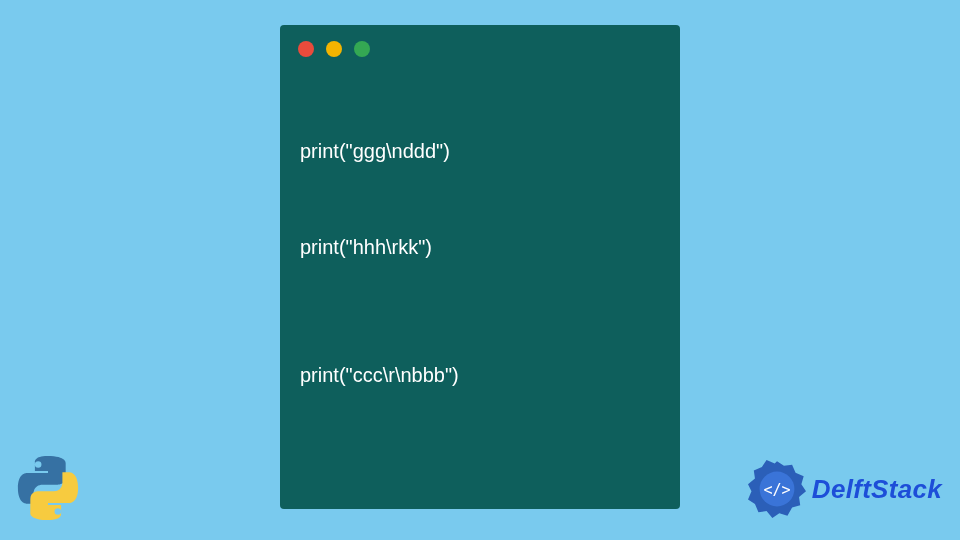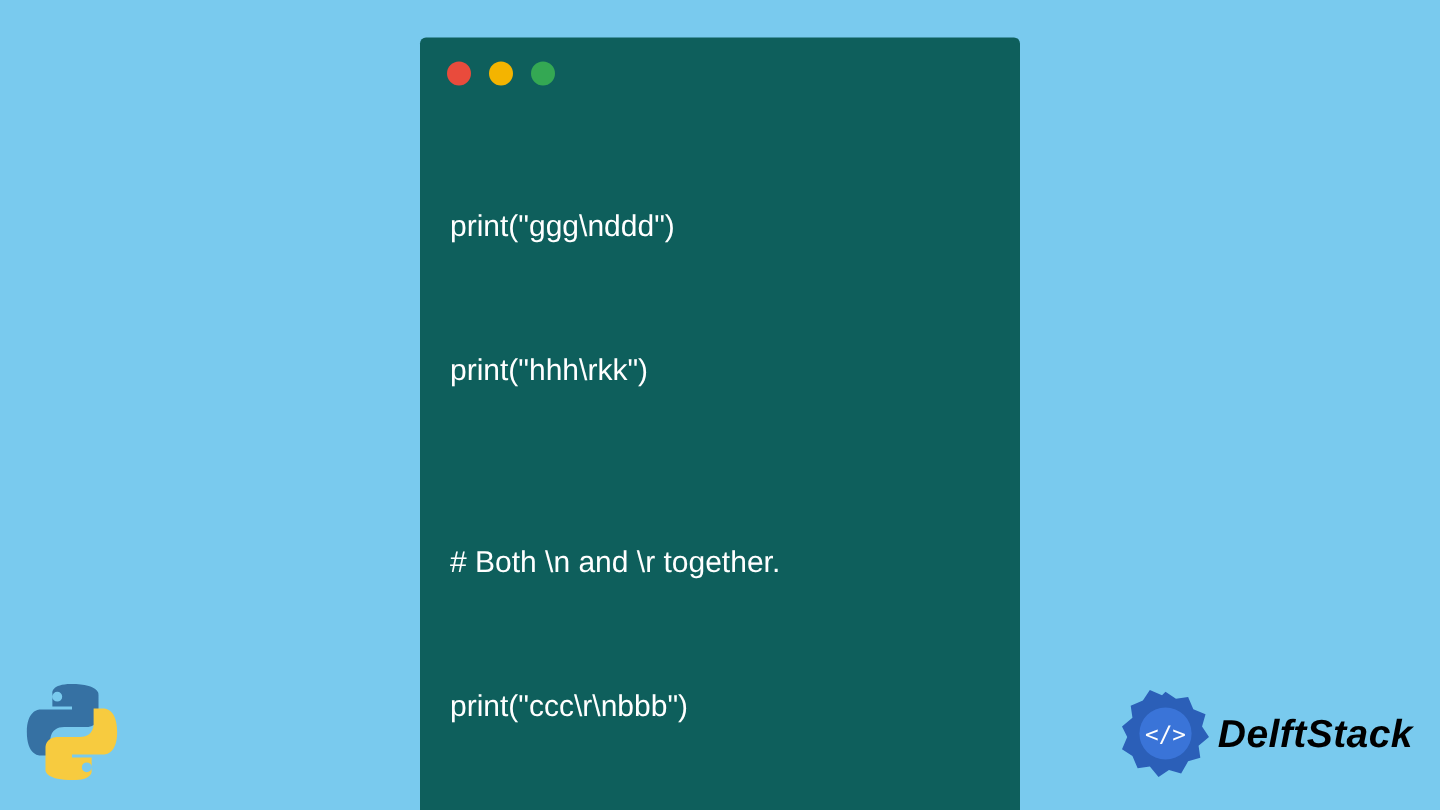--- a/index.html
+++ b/index.html
@@ -50,41 +50,40 @@
   .delft-logo {
     position: absolute;
     right: 18px;
     bottom: 22px;
     display: flex;
     align-items: center;
     gap: 6px;
   }
   .delft-text {
     font-size: 26px;
-    color: #000000;
+    color: #1d4ed8;
     font-style: italic;
     font-weight: 600;
     letter-spacing: 0.3px;
   }
   .gear-icon { width: 58px; height: 58px; }
 </style>
 </head>
 <body>
 
 <div class="code-window">
   <div class="titlebar">
     <div class="traffic-dot" style="background:#e94b3c"></div>
     <div class="traffic-dot" style="background:#f4b400"></div>
     <div class="traffic-dot" style="background:#34a853"></div>
   </div>
   <div class="code-body">
     <span class="code-line">print("ggg\nddd")</span>
     <span class="code-line">print("hhh\rkk")</span>
     <span class="blank-line"></span>
-    <span class="code-line"># Both \n and \r together.</span>
     <span class="code-line">print("ccc\r\nbbb")</span>
     
   </div>
 </div>
 
 <div class="python-logo">
   <svg viewBox="0 0 110 110" width="72" height="72">
     <path fill="#3671A3" d="M54 6c-20 0-19 9-19 9v14h20v3H24S9 30 9 55s14 24 14 24h10V64s-1-14 14-14h22s13 1 13-12V17S84 6 54 6zM40 14a5 5 0 1 1 0 10 5 5 0 0 1 0-10z"></path>
     <path fill="#F7CB3F" d="M56 104c20 0 19-9 19-9V81H55v-3h31s15 2 15-23-14-24-14-24H77v15s1 14-14 14H41s-13-1-13 12v21s-2 11 28 11zm14-8a5 5 0 1 1 0-10 5 5 0 0 1 0 10z"></path>
   </svg>

